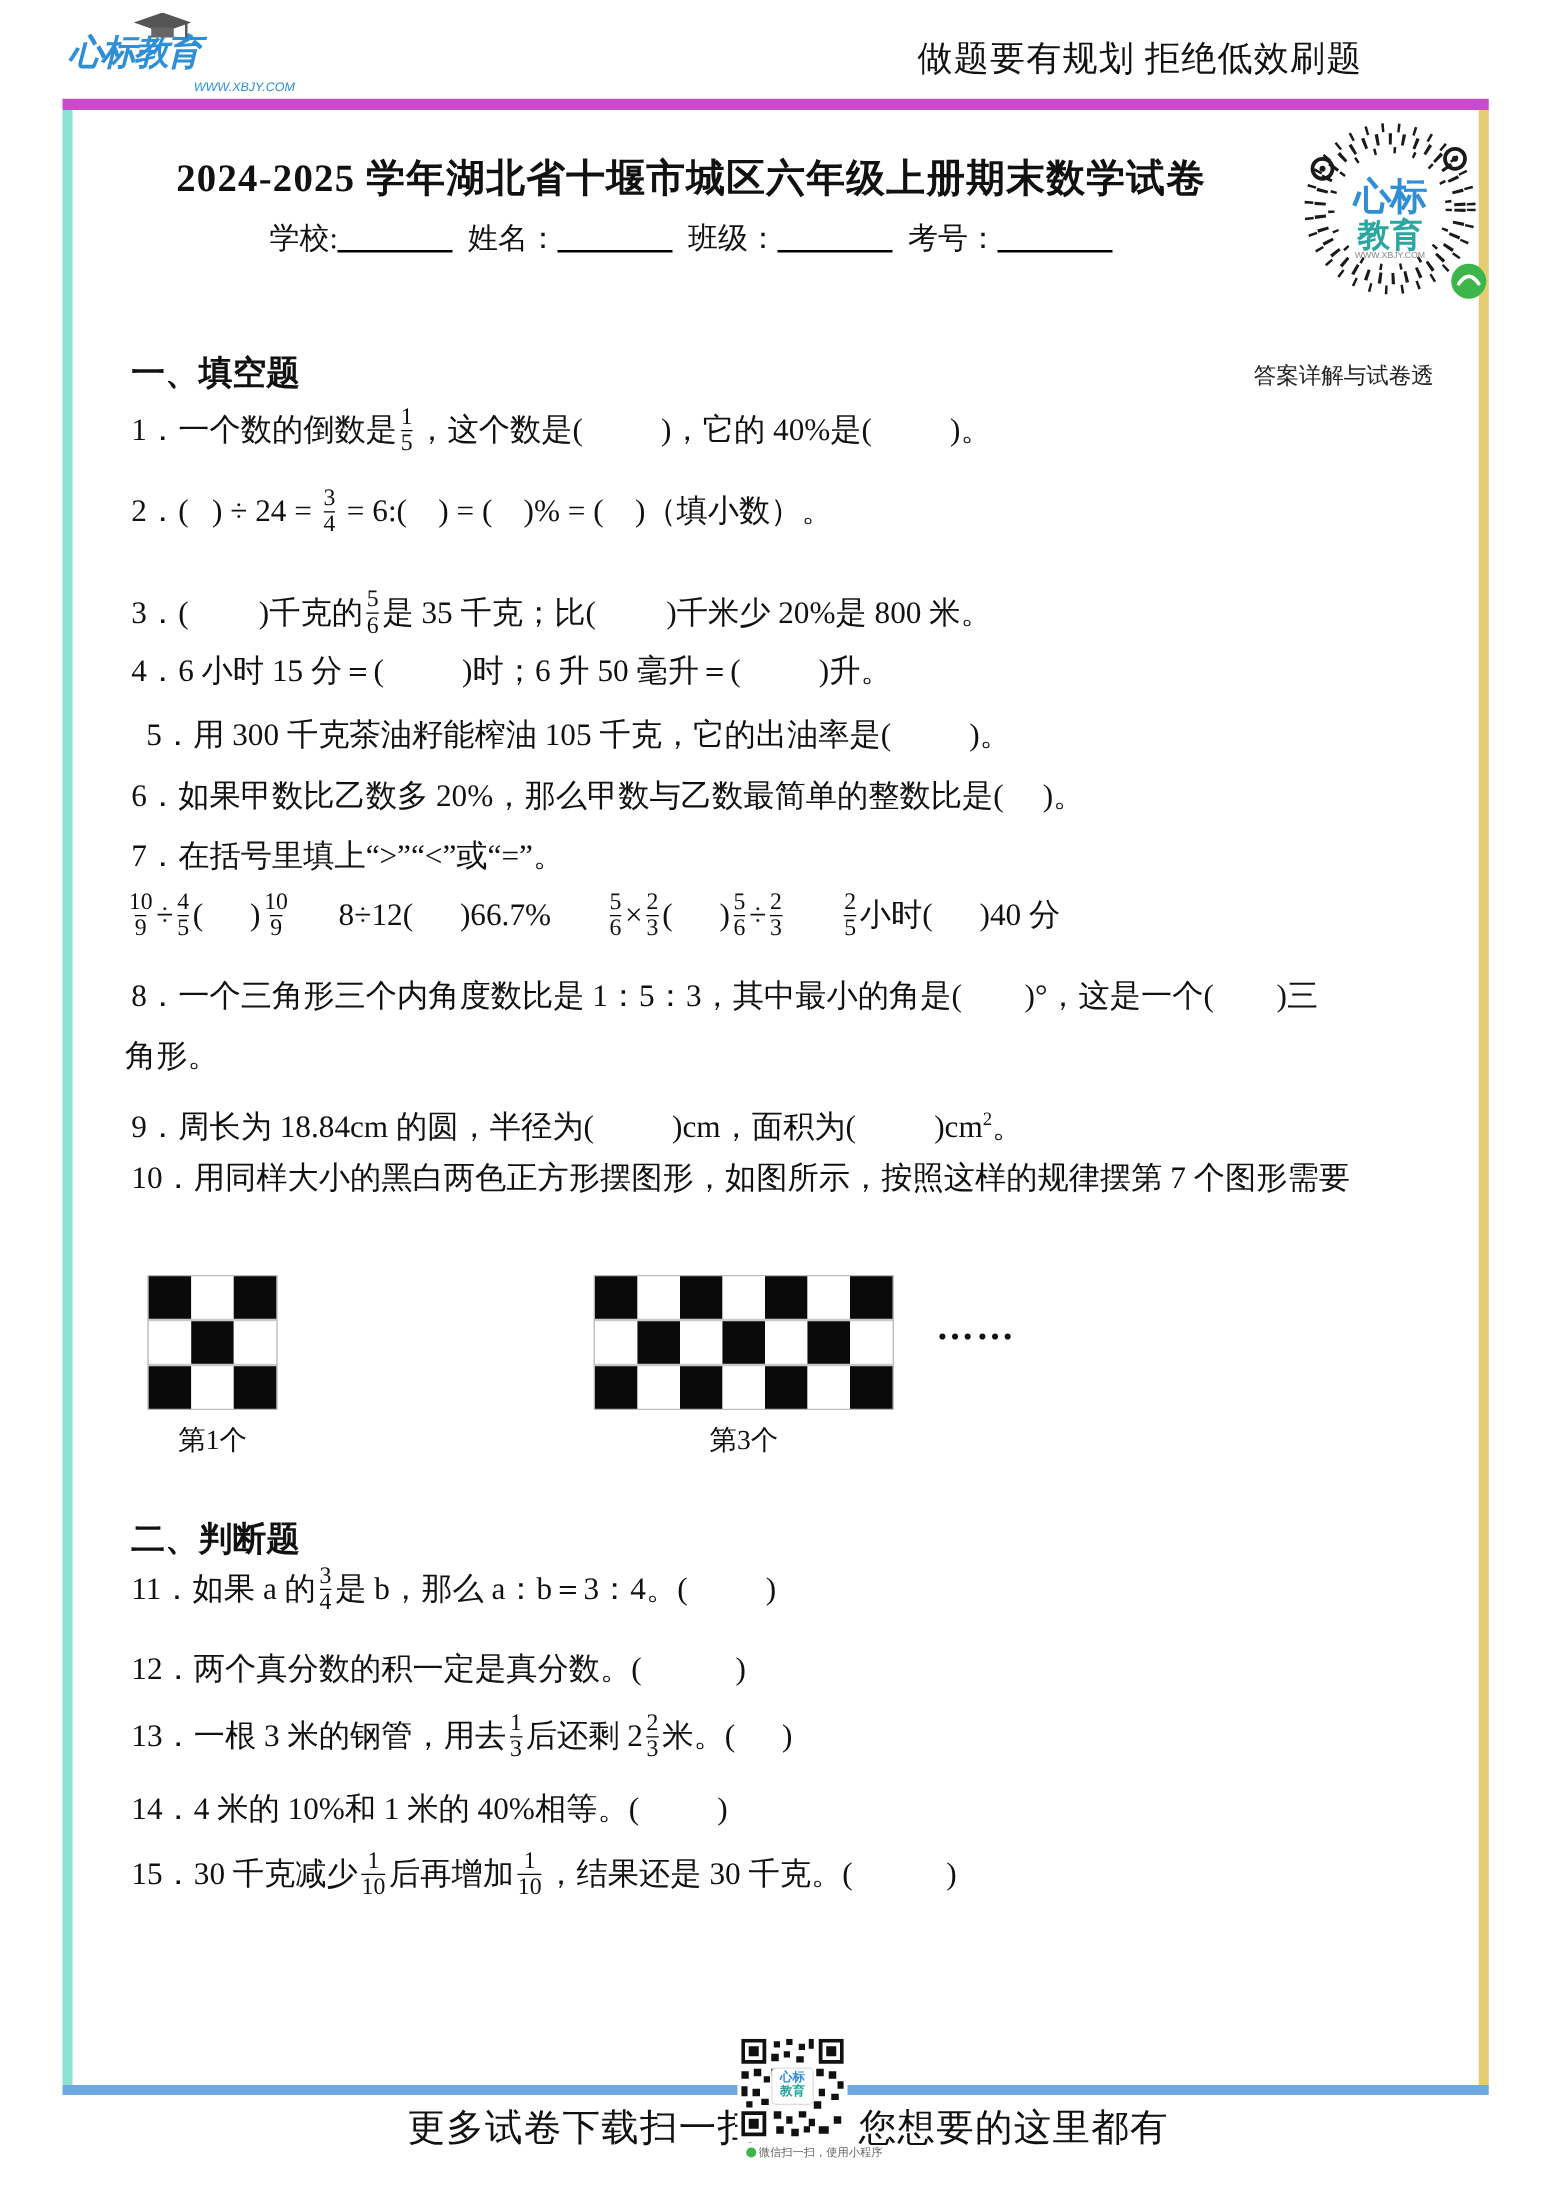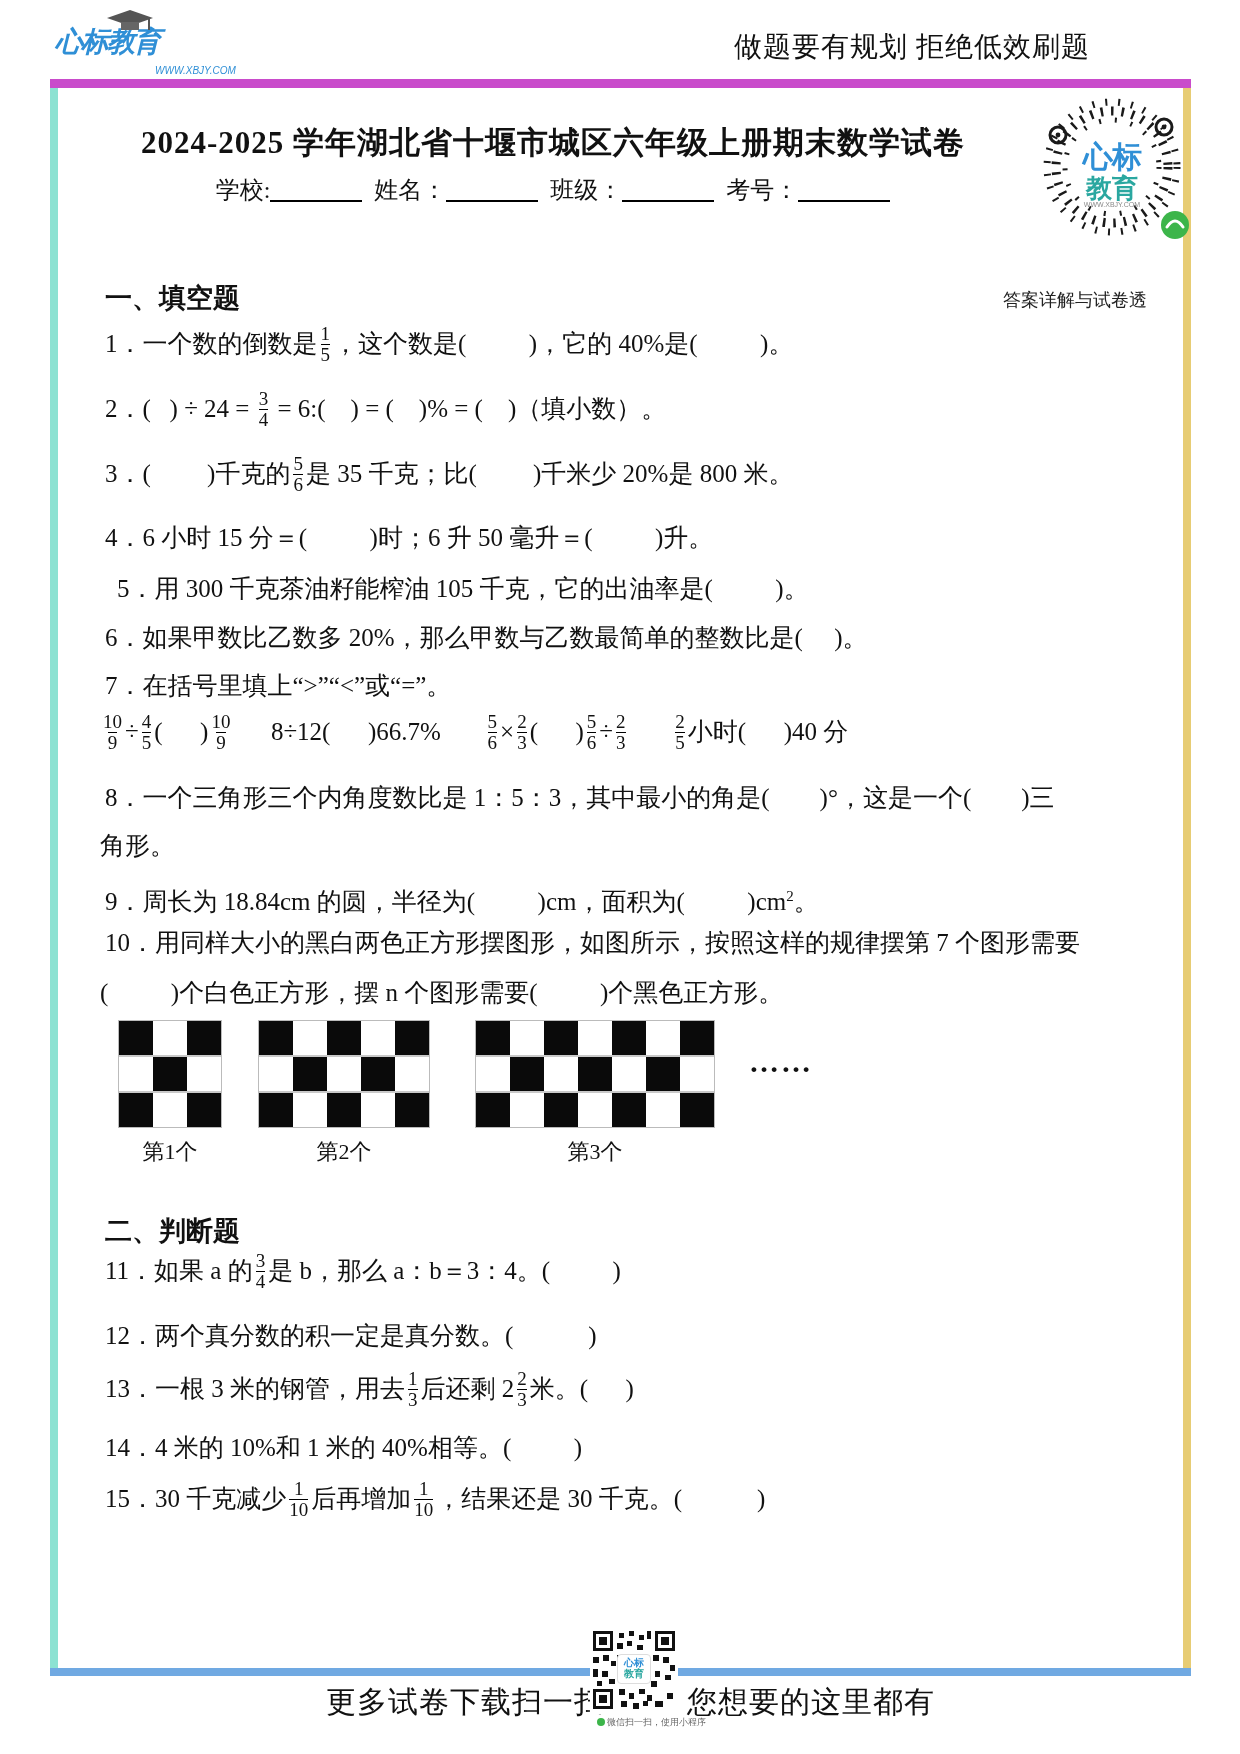--- a/index.html
+++ b/index.html
@@ -117,67 +117,46 @@
 
   <div class="abs info-line"><span>学校:</span><span class="blank"></span>  <span>姓名：</span><span class="blank"></span>  <span>班级：</span><span class="blank"></span>  <span>考号：</span><span class="blank"></span></div>
 
   <div class="abs sec-h sec1">
     <span>一、填空题</span>
     <span class="note">答案详解与试卷透</span>
   </div>
 
   <div class="abs qline" style="top:238px;">1．一个数的倒数是<span class="frac"><span class="num">1</span><span class="den">5</span></span>，这个数是(          )，它的 40%是(          )。</div>
   <div class="abs qline" style="top:303px;">2．(   ) ÷ 24 = <span class="frac"><span class="num">3</span><span class="den">4</span></span> = 6:(    ) = (    )% = (    )（填小数）。</div>
-  <div class="abs qline" style="top:368px;">3．(         )千克的<span class="frac"><span class="num">5</span><span class="den">6</span></span>是 35 千克；比(         )千米少 20%是 800 米。</div>
+  <div class="abs qline" style="top:384px;">3．(         )千克的<span class="frac"><span class="num">5</span><span class="den">6</span></span>是 35 千克；比(         )千米少 20%是 800 米。</div>
   <div class="abs qline" style="top:432px;">4．6 小时 15 分＝(          )时；6 升 50 毫升＝(          )升。</div>
   <div class="abs qline" style="top:483px;margin-left:12px;">5．用 300 千克茶油籽能榨油 105 千克，它的出油率是(          )。</div>
   <div class="abs qline" style="top:532px;">6．如果甲数比乙数多 20%，那么甲数与乙数最简单的整数比是(     )。</div>
   <div class="abs qline" style="top:580px;">7．在括号里填上“&gt;”“&lt;”或“=”。</div>
   <div class="abs qline" style="top:626px;left:42px;"><span class="frac"><span class="num">10</span><span class="den">9</span></span>÷<span class="frac"><span class="num">4</span><span class="den">5</span></span>(      )<span class="frac"><span class="num">10</span><span class="den">9</span></span>      8÷12(      )66.7%       <span class="frac"><span class="num">5</span><span class="den">6</span></span>×<span class="frac"><span class="num">2</span><span class="den">3</span></span>(      )<span class="frac"><span class="num">5</span><span class="den">6</span></span>÷<span class="frac"><span class="num">2</span><span class="den">3</span></span>       <span class="frac"><span class="num">2</span><span class="den">5</span></span>小时(      )40 分</div>
   <div class="abs qline" style="top:692px;">8．一个三角形三个内角度数比是 1：5：3，其中最小的角是(        )°，这是一个(        )三</div>
   <div class="abs qline" style="top:740px;left:42px;">角形。</div>
   <div class="abs qline" style="top:790px;">9．周长为 18.84cm 的圆，半径为(          )cm，面积为(          )cm<sup>2</sup>。</div>
   <div class="abs qline" style="top:837px;">10．用同样大小的黑白两色正方形摆图形，如图所示，按照这样的规律摆第 7 个图形需要</div>
-  <div class="abs qline" style="top:887px;left:42px;">(          )个白色正方形，摆 n 个图形需要(          )个黑色正方形。</div>
 
   <div class="abs figure" id="figure">
     <span class="dots">……</span>
   <div class="board-wrap" style="left: 60px;">
         <div class="board" style="grid-template-columns: repeat(3, 34px);">
           <div class="cell b"></div>
           <div class="cell w"></div>
           <div class="cell b"></div>
           <div class="cell w"></div>
           <div class="cell b"></div>
           <div class="cell w"></div>
           <div class="cell b"></div>
           <div class="cell w"></div>
           <div class="cell b"></div>
         </div>
         <div class="board-label">第1个</div>
-      </div>
-      <div class="board-wrap" style="left: 200px;">
-        <div class="board" style="grid-template-columns: repeat(5, 34px);">
-          <div class="cell b"></div>
-          <div class="cell w"></div>
-          <div class="cell b"></div>
-          <div class="cell w"></div>
-          <div class="cell b"></div>
-          <div class="cell w"></div>
-          <div class="cell b"></div>
-          <div class="cell w"></div>
-          <div class="cell b"></div>
-          <div class="cell w"></div>
-          <div class="cell b"></div>
-          <div class="cell w"></div>
-          <div class="cell b"></div>
-          <div class="cell w"></div>
-          <div class="cell b"></div>
-        </div>
-        <div class="board-label">第2个</div>
       </div>
       <div class="board-wrap" style="left: 417px;">
         <div class="board" style="grid-template-columns: repeat(7, 34px);">
           <div class="cell b"></div>
           <div class="cell w"></div>
           <div class="cell b"></div>
           <div class="cell w"></div>
           <div class="cell b"></div>
           <div class="cell w"></div>
           <div class="cell b"></div>

